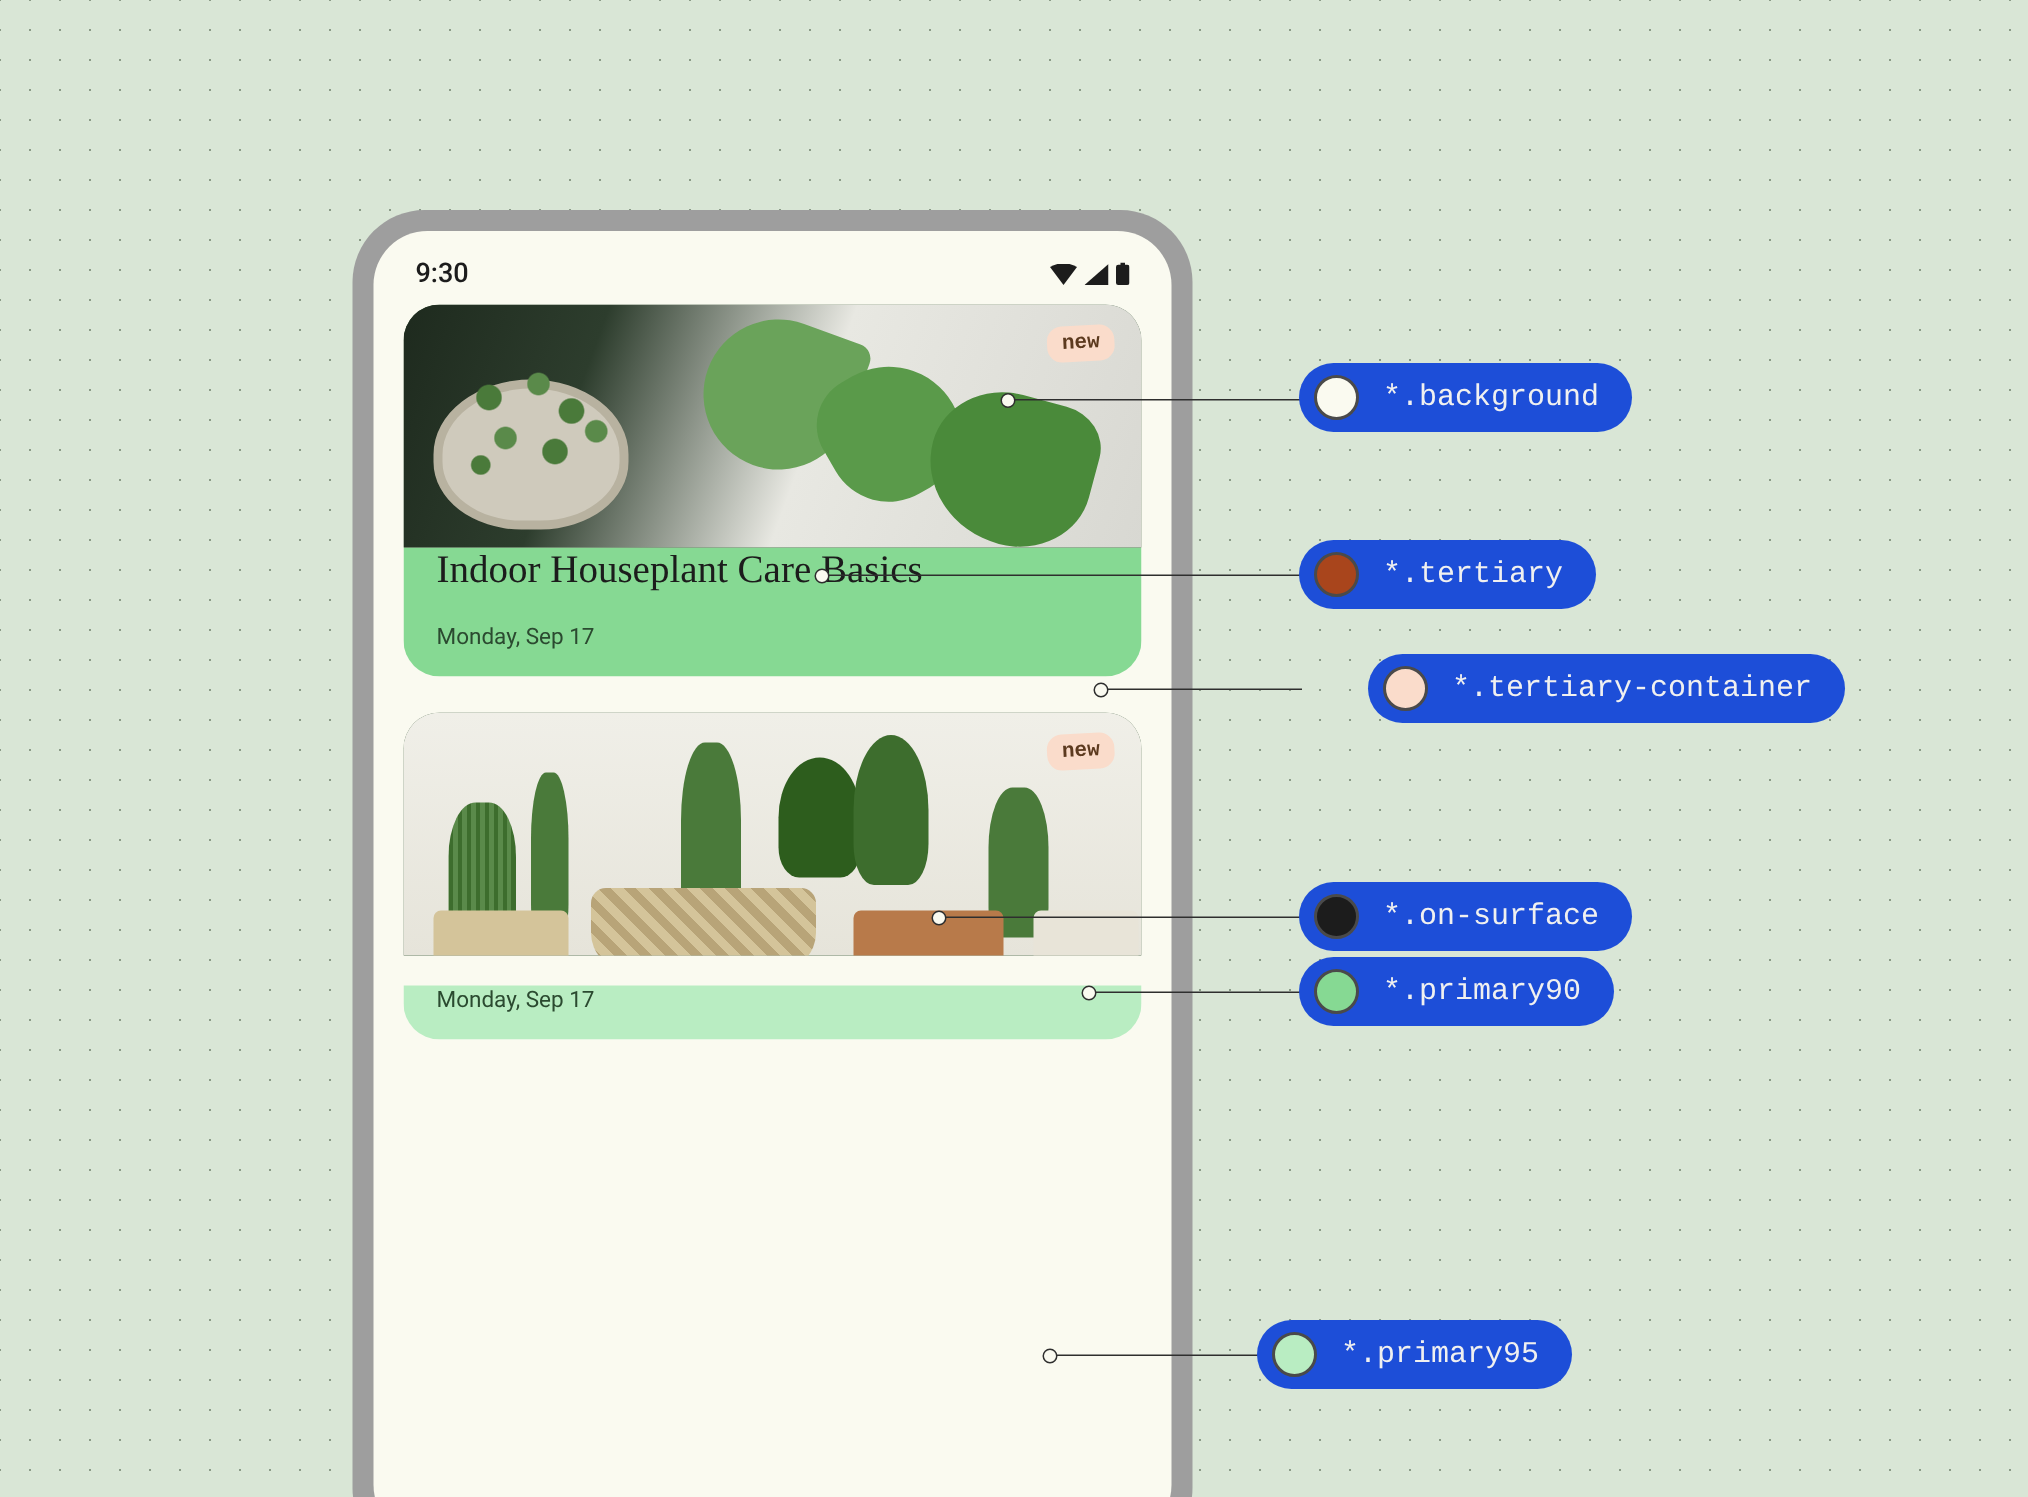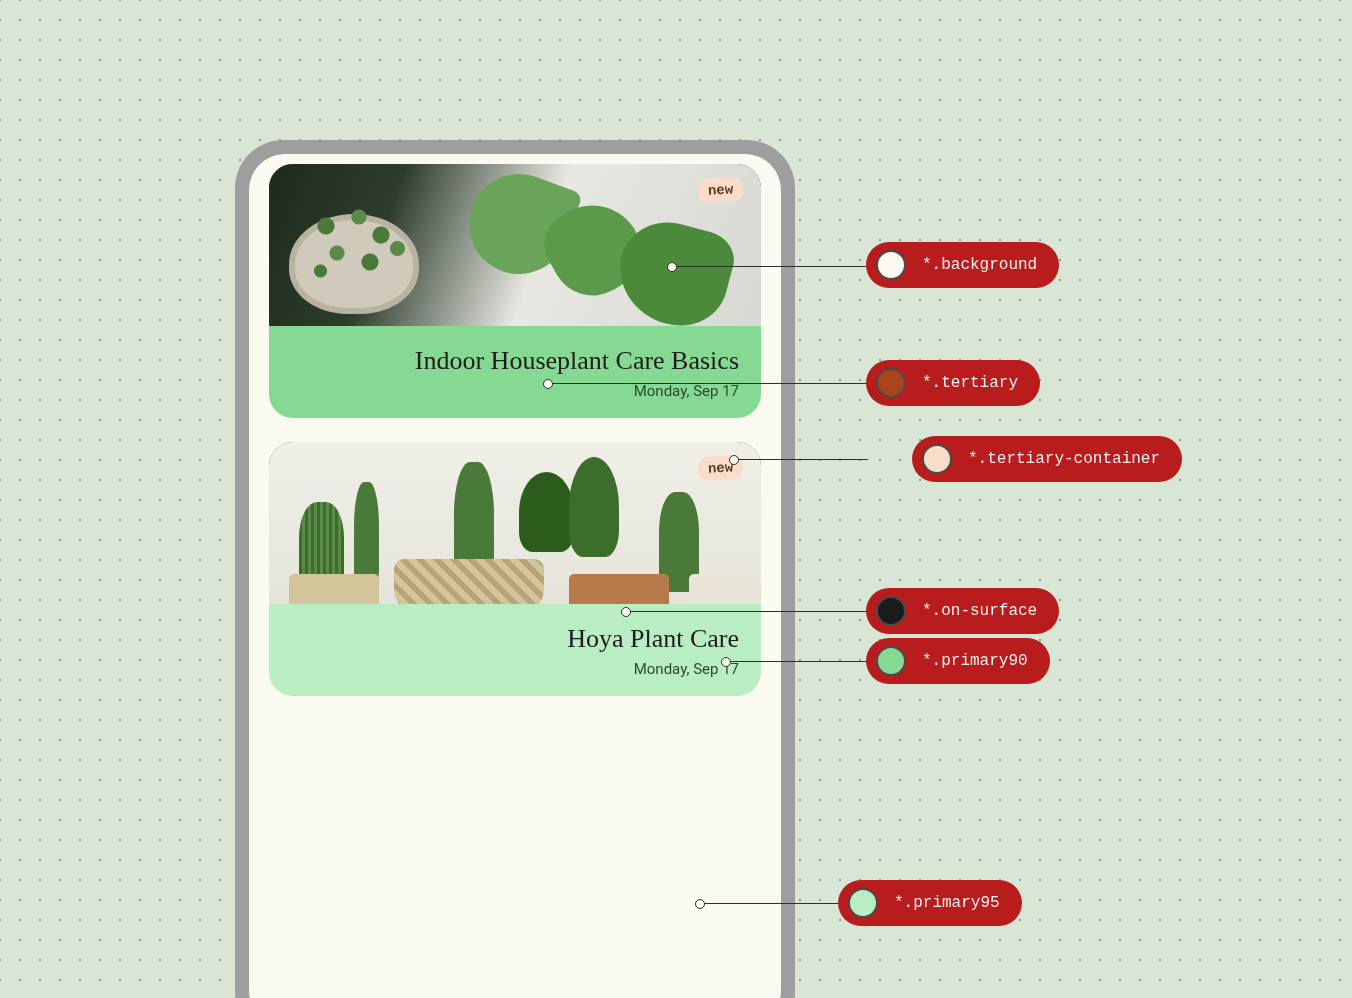--- a/index.html
+++ b/index.html
@@ -73,35 +73,34 @@
     background: #fadccb;
     color: #5c3a1f;
     font-family: 'Courier New', monospace;
     font-size: 14px;
     padding: 4px 10px;
     border-radius: 10px;
     transform: rotate(-3deg);
     font-weight: 600;
   }
   .card-footer {
-    padding: 20px 22px 18px 22px;
-    text-align: right;
+    padding: 0 22px 18px 22px;
   }
   .card-footer.p90 { background: #86d993; }
   .card-footer.p95 { background: #b9edc2; }
   .card-title {
     font-family: 'Georgia', serif;
     font-size: 26px;
     color: #1c1c1c;
     font-weight: 500;
   }
   .card-date {
     font-size: 15px;
     color: #2b4a30;
-    margin-top: 6px;
+    margin-top: 20px;
   }
   
   .scene1 {
     background: linear-gradient(110deg, #1e2a1e 0%, #2d3d2d 25%, #e8e8e2 55%, #d8d8d2 100%);
     height:100%;
     position:relative;
   }
   .pot1 { position:absolute; left:20px; top:50px; width:130px; height:100px; background:#cfcabc; border-radius:50% 50% 45% 45%; border:6px solid #b8b2a0;}
   .beads { position:absolute; left:35px; top:35px; width:110px; height:90px; background: radial-gradient(circle at 20% 30%, #4a7a3a 8px, transparent 9px), radial-gradient(circle at 50% 20%, #5a8a4a 7px, transparent 8px), radial-gradient(circle at 70% 40%, #4a7a3a 8px, transparent 9px), radial-gradient(circle at 30% 60%, #5a8a4a 7px, transparent 8px), radial-gradient(circle at 60% 70%, #4a7a3a 8px, transparent 9px), radial-gradient(circle at 85% 55%, #5a8a4a 7px, transparent 8px), radial-gradient(circle at 15% 80%, #4a7a3a 6px, transparent 7px);}
   .leaf1 { position:absolute; left:200px; top:10px; width:100px; height:100px; background:#6aa35a; border-radius:50% 10% 50% 50%; transform:rotate(20deg); }
@@ -120,28 +119,28 @@
   .c4b { left:300px; top:15px; width:50px; height:100px; border-radius:55% 55% 30% 30%; background:#3d6d2d;}
   .c5 { left:390px; top:50px; width:40px; height:100px;}
   .potc { position:absolute; bottom:-10px; height:40px; background:#b87a4a; border-radius:5px 5px 8px 8px;}
   .pc1 { left:125px; width:150px; background:repeating-linear-gradient(45deg,#d4c49a,#d4c49a 6px,#b8a478 6px,#b8a478 12px); border-radius:10px 10px 25px 25px; height:55px;}
   .pc2 { left:300px; width:100px;}
   .pc3 { left:420px; width:70px; background:#e8e4d8;}
   .pc4 { left:20px; width:90px; background:#d4c49a;}
   
   .pill {
     position: absolute;
-    background: #b91c1c;
+    background: #1d4ed8;
     color: #f0f0f0;
     border-radius: 999px;
     display: flex;
     align-items: center;
     padding: 8px 22px 8px 10px;
     font-family: 'Courier New', monospace;
-    font-size: 16px;
+    font-size: 20px;
     gap: 16px;
     z-index: 10;
   }
   .swatch {
     width: 30px;
     height: 30px;
     border-radius: 50%;
     border: 2px solid #4a4a4a;
   }
   .leader {
@@ -163,20 +162,35 @@
   }
 </style>
 </head>
 <body>
 
 <div class="dot-grid"></div>
 
 <div class="phone">
   <div class="screen">
 
+    <div class="status-bar">
+      <span>9:30</span>
+      <span class="status-icons">
+        <svg width="18" height="14" viewBox="0 0 18 14">
+            <path d="M9 14 L0 2 Q9 -3 18 2 Z" fill="#1c1c1c"></path>
+          </svg>
+        <svg width="16" height="14" viewBox="0 0 16 14">
+            <path d="M0 14 L16 14 L16 0 Z" fill="#1c1c1c"></path>
+          </svg>
+        <svg width="9" height="15" viewBox="0 0 9 15">
+            <rect x="0" y="1.5" width="9" height="13.5" rx="1.5" fill="#1c1c1c"></rect>
+            <rect x="3" y="0" width="3" height="2" fill="#1c1c1c"></rect>
+          </svg>
+      </span>
+    </div>
 
 
     <div class="card">
       <div class="card-img">
         <div class="scene1">
           <div class="pot1"></div>
             <div class="beads"></div>
           <div class="leaf1"></div>
             <div class="leaf2"></div>
             <div class="leaf3"></div>
@@ -199,21 +213,20 @@
             <div class="cactus c4b"></div>
             <div class="cactus c5"></div>
           <div class="potc pc4"></div>
             <div class="potc pc1"></div>
             <div class="potc pc2"></div>
             <div class="potc pc3"></div>
         </div>
         <span class="badge">new</span>
       </div>
       <div class="card-footer p95">
-        <div class="card-title">Hoya Plant Care</div>
         <div class="card-date">Monday, Sep 17</div>
       </div>
     </div>
 
   </div>
 </div>
 
 <div class="leader" style="left:672px; top:266px; width:196px;"></div>
 <div class="leader" style="left:548px; top:383px; width:320px;"></div>
 <div class="leader" style="left:734px; top:459px; width:134px;"></div>

